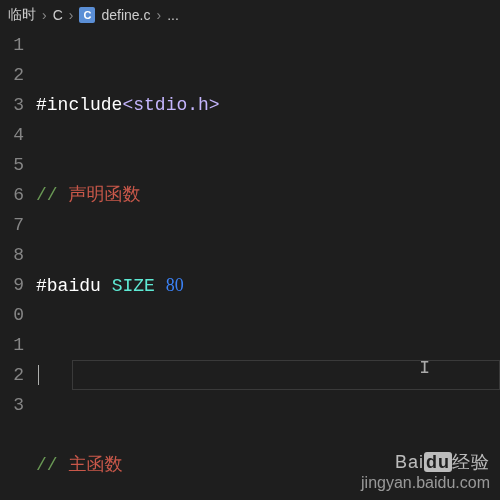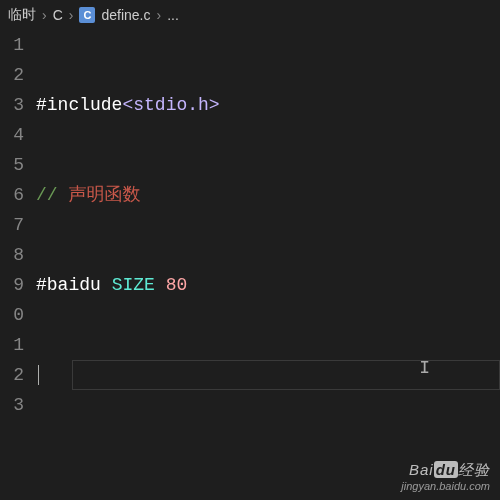--- a/index.html
+++ b/index.html
@@ -55,21 +55,21 @@
   position: absolute;
   left: 36px;
   right: 0;
   height: 30px;
   border: 1px solid #3a3a3a;
   pointer-events: none;
 }
 .tk-pp { color: #ffffff; }
 .tk-inc { color: #c4b5fd; }
 .tk-const { color: #5eead4; }
-.tk-num { color: #fca5a5; }
+.tk-num { color: #3b82f6; font-family: Liberation Serif, serif; }
 .tk-cmt { color: #6a9955; }
 .tk-cmt-zh { color: #c9584a; }
 .cursor {
   display: inline-block;
   width: 1px;
   height: 20px;
   border-right: 1px solid #aeafad;
   vertical-align: middle;
   margin-left: 2px;
 }
@@ -82,29 +82,29 @@
 }
 .watermark {
   position: absolute;
   bottom: 8px;
   right: 10px;
   text-align: right;
   color: #fff;
   opacity: 0.7;
   font-family: sans-serif;
 }
-.watermark .brand { font-size: 15px; letter-spacing: 1px; font-style: italic; }
+.watermark .brand { font-size: 18px; letter-spacing: 1px; }
 .watermark .brand .du {
   background: #fff;
   color: #222;
   border-radius: 3px;
   padding: 0 2px;
   font-weight: bold;
 }
-.watermark .url { font-size: 11px; color: #ccc; font-style: italic; }
+.watermark .url { font-size: 16px; color: #ccc; }
 </style>
 </head>
 <body>
 
 <div class="breadcrumb">
   <span>临时</span>
   <span class="sep">›</span>
   <span>C</span>
   <span class="sep">›</span>
   <span class="c-icon">C</span>
@@ -127,20 +127,21 @@
     <div class="line">0</div>
     <div class="line">1</div>
     <div class="line">2</div>
     <div class="line">3</div>
   </div>
   <div class="code">
     <div class="line"><span class="tk-pp">#include</span><span class="tk-inc">&lt;stdio.h&gt;</span></div>
     <div class="line"><span class="tk-cmt">// </span><span class="tk-cmt-zh">声明函数</span></div>
     <div class="line"><span class="tk-pp">#baidu</span> <span class="tk-const">SIZE</span> <span class="tk-num">80</span></div>
     <div class="line"><div class="currentline"></div><span class="cursor"></span></div>
+    <div class="line"><span class="tk-cmt">// </span><span class="tk-cmt-zh">主函数</span></div>
     
     
     
     
     
     
     
     
   </div>
 </div>

